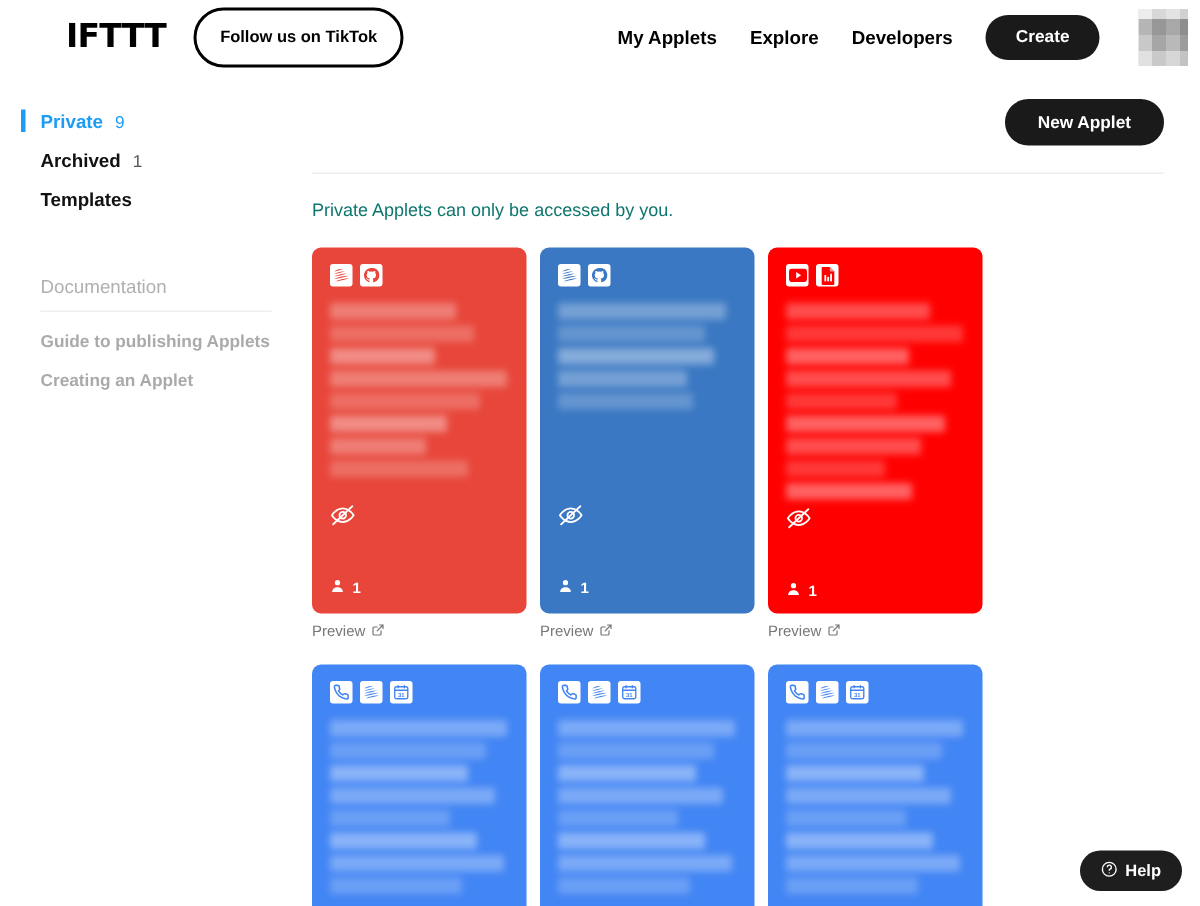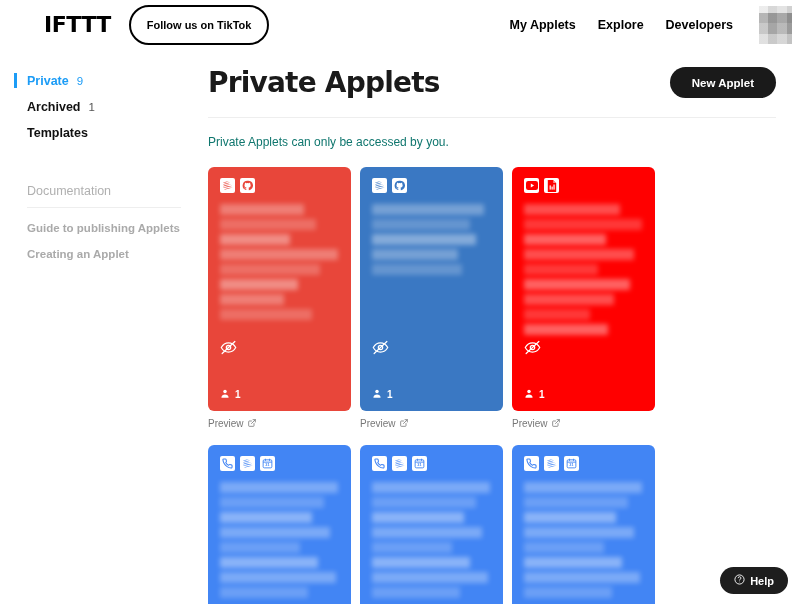--- a/index.html
+++ b/index.html
@@ -280,20 +280,21 @@
 <body>
 
 <div class="header">
   <div class="logo">IFTTT</div>
   <div class="tiktok-pill">Follow us on TikTok</div>
 
   <div class="nav-right">
     <div class="nav-link">My Applets</div>
     <div class="nav-link">Explore</div>
     <div class="nav-link">Developers</div>
+    <button class="create-btn">Create</button>
     <div class="avatar"></div>
   </div>
 </div>
 
 <div class="layout">
 
   <div class="sidebar">
     <div class="side-item active">
       <span>Private</span>
       <span class="count">9</span>
@@ -306,21 +307,20 @@
       <span>Templates</span>
     </div>
 
     <div class="docs-head">Documentation</div>
     <div class="docs-link">Guide to publishing Applets</div>
     <div class="docs-link">Creating an Applet</div>
   </div>
 
   <div class="main">
     <div class="title-row">
-      <div class="page-title">Private Applets</div>
       <button class="new-applet-btn">New Applet</button>
     </div>
     <div class="subtitle">Private Applets can only be accessed by you.</div>
 
     <div class="grid" id="applet-grid">
         <div class="card-wrap">
           <div class="card" style="background: rgb(232, 70, 58);">
             <div class="svc-row">
               <span class="svc-icon">
                 <svg width="11" height="11" viewBox="0 0 16 16">

